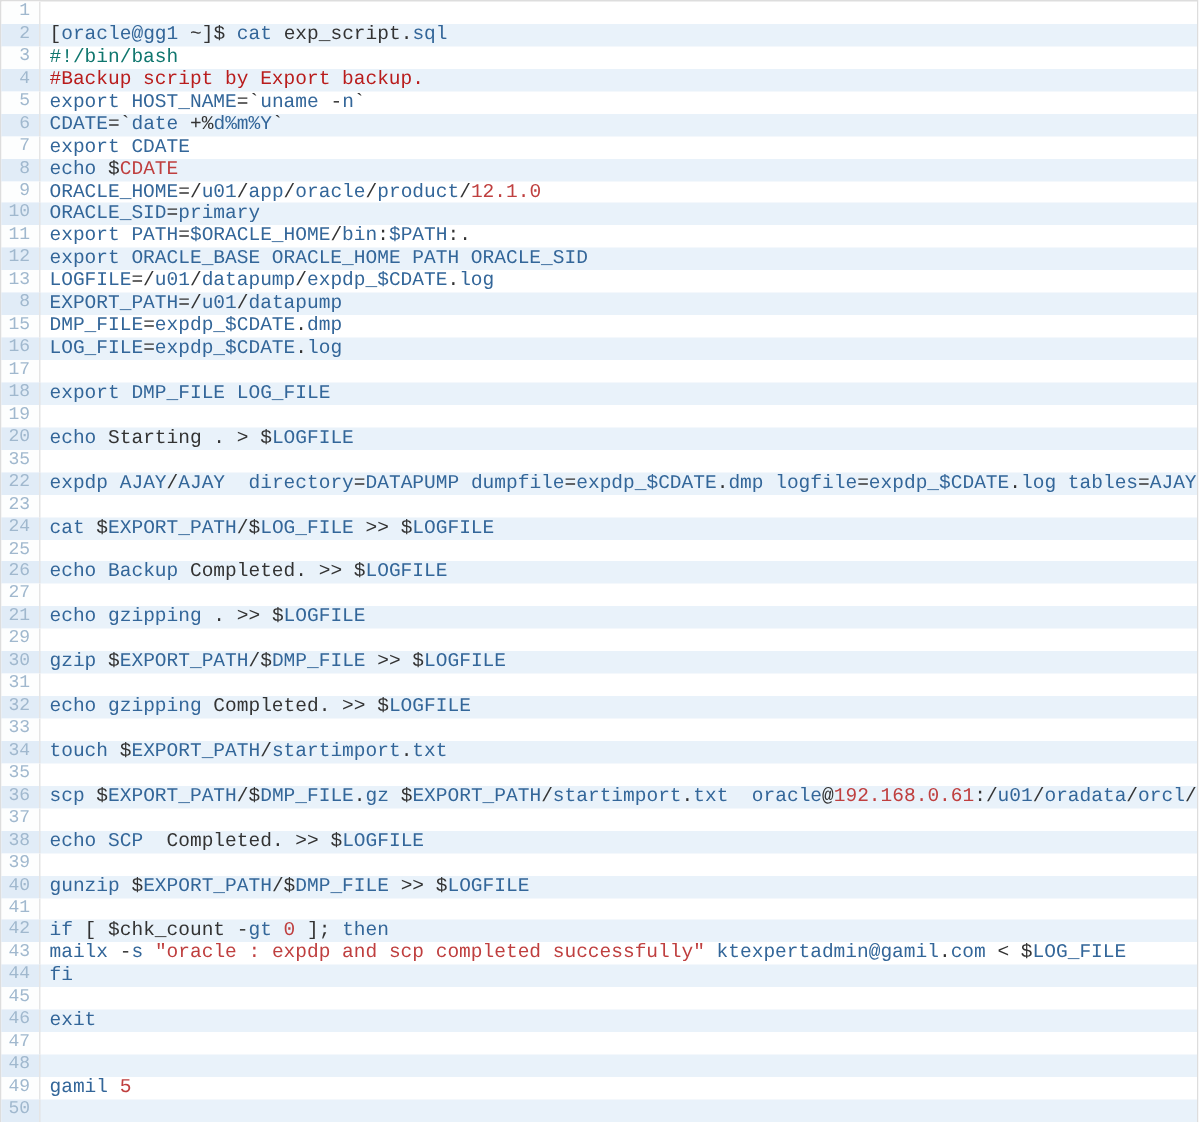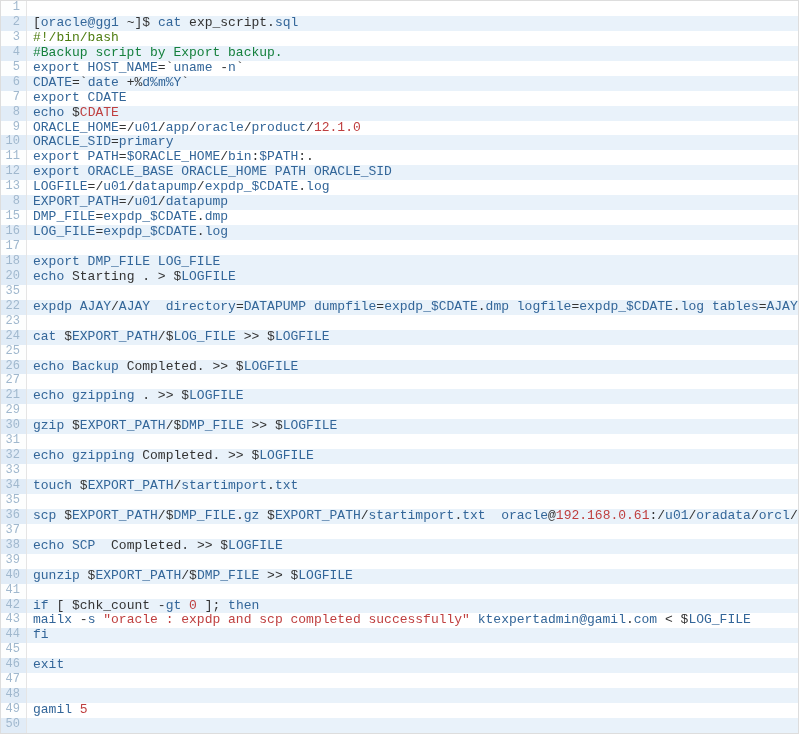--- a/index.html
+++ b/index.html
@@ -39,26 +39,26 @@
 }
 .line.highlight .gutter {
   background: #e1ecf7;
 }
 .code {
   padding-left: 6px;
   color: #333;
   overflow: hidden;
   text-align: center;
 }
-.c-shebang { color: #4d7c0f; }
+.c-shebang { color: #0f766e; }
 .c-str { color: #bf3f3f; }
 .c-blue { color: #336699; }
 .c-black { color: #333; }
 .c-red { color: #bf3f3f; }
-.c-brown { color: #15803d; }
+.c-brown { color: #b91c1c; }
 </style>
 </head>
 <body>
 
 <div class="code-container" id="editor">
     <div class="line"><div class="gutter">1</div><div class="code"> </div></div>
     <div class="line highlight"><div class="gutter">2</div><div class="code"><span class="c-black">[</span><span class="c-blue">oracle@gg1 </span><span class="c-black">~</span><span class="c-black">]</span><span class="c-black">$</span><span class="c-blue"> cat </span><span class="c-black">exp_script</span><span class="c-black">.</span><span class="c-blue">sql</span></div></div>
     <div class="line"><div class="gutter">3</div><div class="code"><span class="c-shebang">#!/bin/bash</span></div></div>
     <div class="line highlight"><div class="gutter">4</div><div class="code"><span class="c-brown">#Backup script by Export backup.</span></div></div>
     <div class="line"><div class="gutter">5</div><div class="code"><span class="c-blue">export</span><span class="c-blue"> HOST_NAME</span><span class="c-black">=</span><span class="c-black">`</span><span class="c-blue">uname</span><span class="c-black"> </span><span class="c-black">-</span><span class="c-blue">n</span><span class="c-black">`</span></div></div>
@@ -68,20 +68,21 @@
     <div class="line"><div class="gutter">9</div><div class="code"><span class="c-blue">ORACLE_HOME</span><span class="c-black">=/</span><span class="c-blue">u01</span><span class="c-black">/</span><span class="c-blue">app</span><span class="c-black">/</span><span class="c-blue">oracle</span><span class="c-black">/</span><span class="c-blue">product</span><span class="c-black">/</span><span class="c-red">12.1.0</span></div></div>
     <div class="line highlight"><div class="gutter">10</div><div class="code"><span class="c-blue">ORACLE_SID</span><span class="c-black">=</span><span class="c-blue">primary</span></div></div>
     <div class="line"><div class="gutter">11</div><div class="code"><span class="c-blue">export</span><span class="c-blue"> PATH</span><span class="c-black">=</span><span class="c-blue">$ORACLE_HOME</span><span class="c-black">/</span><span class="c-blue">bin</span><span class="c-black">:</span><span class="c-blue">$PATH</span><span class="c-black">:.</span></div></div>
     <div class="line highlight"><div class="gutter">12</div><div class="code"><span class="c-blue">export</span><span class="c-blue"> ORACLE_BASE</span><span class="c-blue"> ORACLE_HOME</span><span class="c-blue"> PATH</span><span class="c-blue"> ORACLE_SID</span></div></div>
     <div class="line"><div class="gutter">13</div><div class="code"><span class="c-blue">LOGFILE</span><span class="c-black">=/</span><span class="c-blue">u01</span><span class="c-black">/</span><span class="c-blue">datapump</span><span class="c-black">/</span><span class="c-blue">expdp_$CDATE</span><span class="c-black">.</span><span class="c-blue">log</span></div></div>
     <div class="line highlight"><div class="gutter">8</div><div class="code"><span class="c-blue">EXPORT_PATH</span><span class="c-black">=/</span><span class="c-blue">u01</span><span class="c-black">/</span><span class="c-blue">datapump</span></div></div>
     <div class="line"><div class="gutter">15</div><div class="code"><span class="c-blue">DMP_FILE</span><span class="c-black">=</span><span class="c-blue">expdp_$CDATE</span><span class="c-black">.</span><span class="c-blue">dmp</span></div></div>
     <div class="line highlight"><div class="gutter">16</div><div class="code"><span class="c-blue">LOG_FILE</span><span class="c-black">=</span><span class="c-blue">expdp_$CDATE</span><span class="c-black">.</span><span class="c-blue">log</span></div></div>
     <div class="line"><div class="gutter">17</div><div class="code"> </div></div>
     <div class="line highlight"><div class="gutter">18</div><div class="code"><span class="c-blue">export</span><span class="c-blue"> DMP_FILE</span><span class="c-blue"> LOG_FILE</span></div></div>
+    <div class="line"><div class="gutter">19</div><div class="code"> </div></div>
     <div class="line highlight"><div class="gutter">20</div><div class="code"><span class="c-blue">echo</span><span class="c-black"> Starting</span><span class="c-black"> . </span><span class="c-black">&gt;</span><span class="c-black"> $</span><span class="c-blue">LOGFILE</span></div></div>
     <div class="line"><div class="gutter">35</div><div class="code"> </div></div>
     <div class="line highlight"><div class="gutter">22</div><div class="code"><span class="c-blue">expdp</span><span class="c-blue"> AJAY</span><span class="c-black">/</span><span class="c-blue">AJAY</span><span class="c-blue">  directory</span><span class="c-black">=</span><span class="c-blue">DATAPUMP</span><span class="c-blue"> dumpfile</span><span class="c-black">=</span><span class="c-blue">expdp_$CDATE</span><span class="c-black">.</span><span class="c-blue">dmp</span><span class="c-blue"> logfile</span><span class="c-black">=</span><span class="c-blue">expdp_$CDATE</span><span class="c-black">.</span><span class="c-blue">log</span><span class="c-blue"> tables</span><span class="c-black">=</span><span class="c-blue">AJAY</span><span class="c-black">.</span></div></div>
     <div class="line"><div class="gutter">23</div><div class="code"> </div></div>
     <div class="line highlight"><div class="gutter">24</div><div class="code"><span class="c-blue">cat</span><span class="c-black"> $</span><span class="c-blue">EXPORT_PATH</span><span class="c-black">/</span><span class="c-black">$</span><span class="c-blue">LOG_FILE</span><span class="c-black"> &gt;&gt;</span><span class="c-black"> $</span><span class="c-blue">LOGFILE</span></div></div>
     <div class="line"><div class="gutter">25</div><div class="code"> </div></div>
     <div class="line highlight"><div class="gutter">26</div><div class="code"><span class="c-blue">echo</span><span class="c-blue"> Backup</span><span class="c-black"> Completed</span><span class="c-black">.</span><span class="c-black"> &gt;&gt;</span><span class="c-black"> $</span><span class="c-blue">LOGFILE</span></div></div>
     <div class="line"><div class="gutter">27</div><div class="code"> </div></div>
     <div class="line highlight"><div class="gutter">21</div><div class="code"><span class="c-blue">echo</span><span class="c-blue"> gzipping</span><span class="c-black"> .</span><span class="c-black"> &gt;&gt;</span><span class="c-black"> $</span><span class="c-blue">LOGFILE</span></div></div>
     <div class="line"><div class="gutter">29</div><div class="code"> </div></div>

